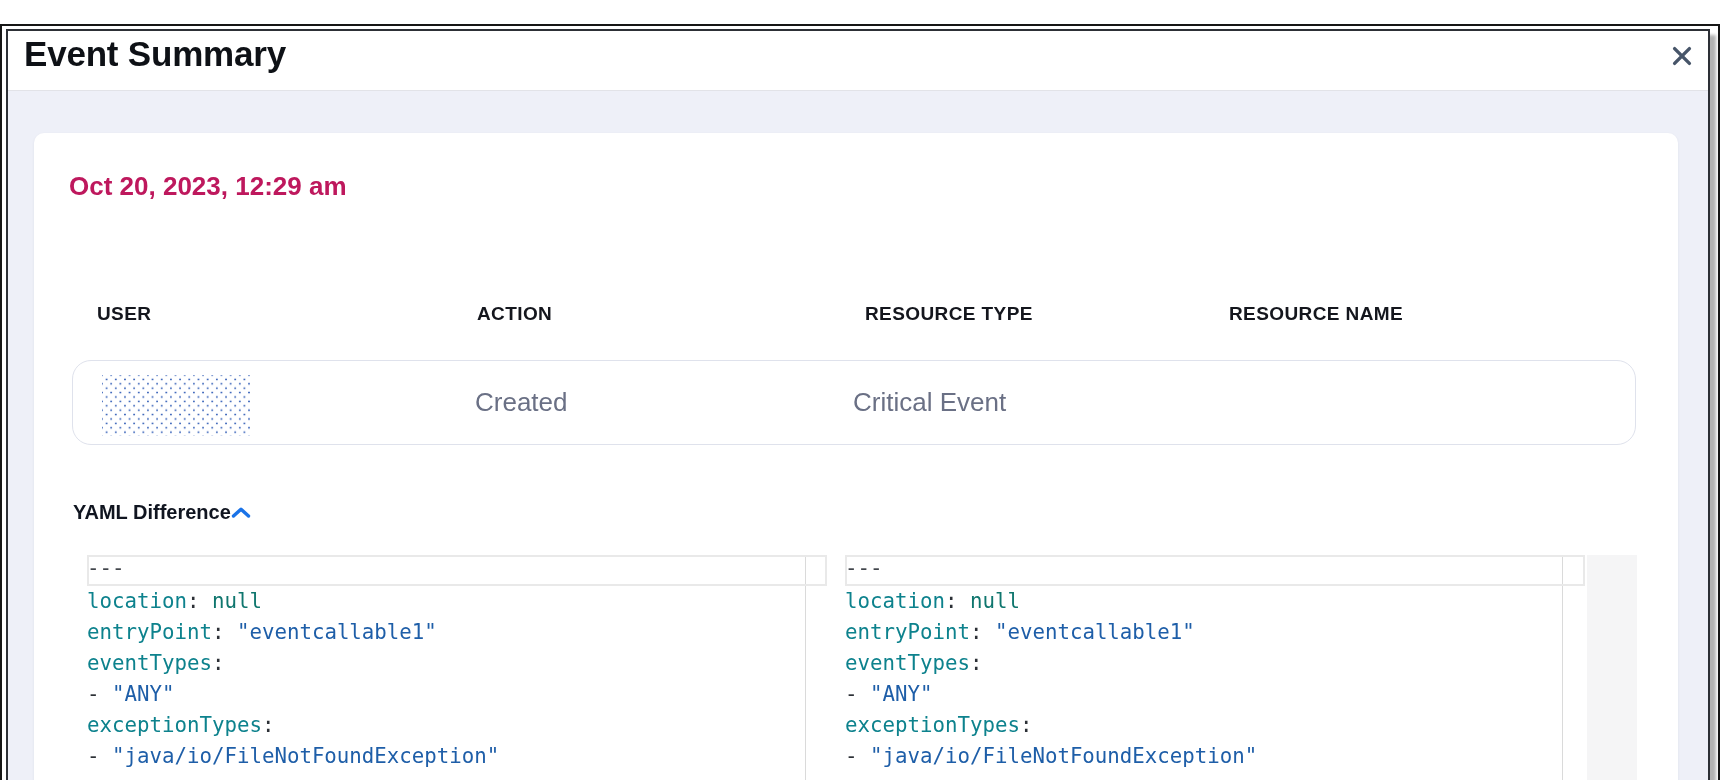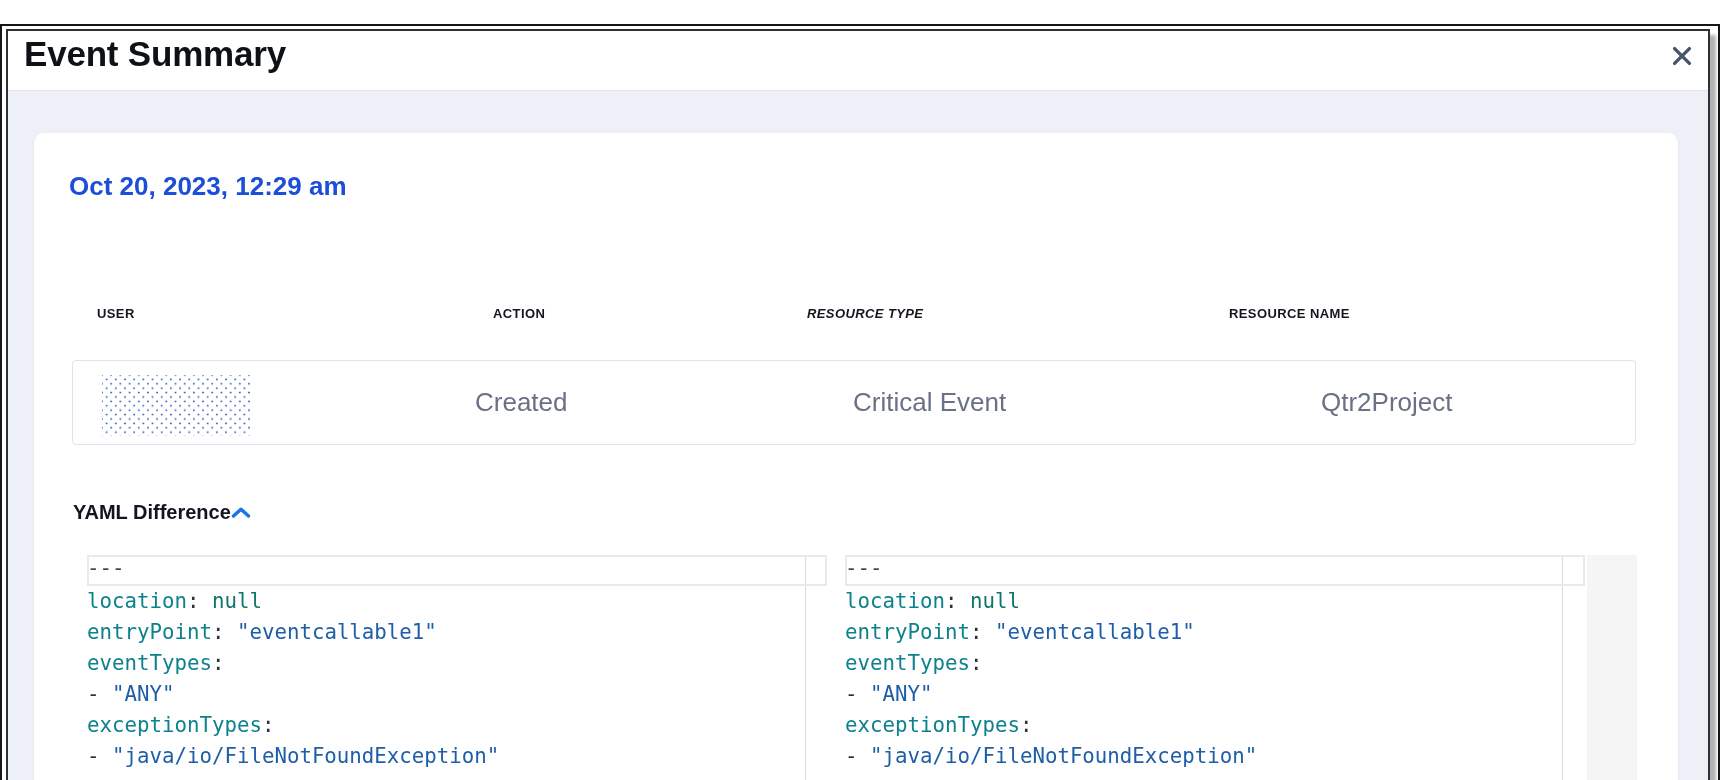--- a/index.html
+++ b/index.html
@@ -5,25 +5,25 @@
   * { margin:0; padding:0; box-sizing:border-box; }
   html,body { width:1720px; height:780px; background:#ffffff; font-family:"Liberation Sans", sans-serif; overflow:hidden; }
   .frame { position:absolute; left:0; top:0; width:1720px; height:780px; border:2px solid #161616; background:#ffffff;margin-top:24px; }
   .modal { position:absolute; left:4px; top:3px; width:1704px; height:766px; background:#ffffff;
            border:2px solid #2d3036; box-shadow:6px 6px 3px rgba(0,0,0,.30); }
   .modal-header { position:relative; height:60px; background:#ffffff; border-bottom:1px solid #e2e3e8; }
   .modal-title { position:absolute; left:16px; top:0; line-height:45px; font-size:35px; font-weight:700; color:#0e1116; letter-spacing:-0.2px; }
   .close-btn { position:absolute; top:7px; right:8px; width:36px; height:36px; display:flex; align-items:center; justify-content:center; cursor:pointer; }
   .modal-body { position:absolute; left:0; top:60px; right:0; bottom:0; background:#eef0f8; overflow:hidden; }
   .card { position:absolute; left:26px; top:42px; width:1644px; height:720px; background:#ffffff; border-radius:10px; box-shadow:0 1px 3px rgba(35,43,66,.07); overflow:hidden; }
-  .event-date { position:absolute; left:35px; top:38px; font-size:26px; line-height:30px; font-weight:700; color:#1d4ed8; }
+  .event-date { position:absolute; left:35px; top:38px; font-size:26px; line-height:30px; font-weight:700; color:#be185d; }
   .event-meta { position:absolute; left:35px; top:76px; font-size:21px; line-height:26px; font-weight:600; color:#8e93a6; }
-  .th { position:absolute; top:170px; font-size:13px; line-height:22px; font-weight:700; letter-spacing:.4px; color:#14161d; }
-  .th-user { left:63px; } .th-action { left:459px; } .th-rtype { left:773px;font-style:italic; } .th-rname { left:1195px; }
-  .event-row { position:absolute; left:38px; top:227px; width:1564px; height:85px; border:1px solid #dfe2ec; border-radius:4px; background:#fff; }
+  .th { position:absolute; top:170px; font-size:19px; line-height:22px; font-weight:700; letter-spacing:.4px; color:#14161d; }
+  .th-user { left:63px; } .th-action { left:443px; } .th-rtype { left:831px; } .th-rname { left:1195px; }
+  .event-row { position:absolute; left:38px; top:227px; width:1564px; height:85px; border:1px solid #dfe2ec; border-radius:19px; background:#fff; }
   .redaction { position:absolute; left:29px; top:14px; width:149px; height:61px;
     background-image: radial-gradient(circle, #3560b8 0.7px, rgba(53,96,184,0) 1.2px),
                       radial-gradient(circle, #3560b8 0.7px, rgba(53,96,184,0) 1.2px);
     background-size: 9.2px 8.8px, 9.2px 8.8px;
     background-position: 0 0, 4.6px 4.4px; }
   .td { position:absolute; top:0; height:83px; line-height:82px; font-size:26px; color:#6a7085; }
   .td-action { left:402px; } .td-rtype { left:780px; } .td-rname { left:1248px; }
   .yaml-head { position:absolute; left:39px; top:366px; display:flex; align-items:center; }
   .yaml-label { font-size:20px; line-height:26px; font-weight:600; color:#101520; }
   .diff { position:absolute; left:53px; top:422px; width:1591px; height:300px; font-family:"DejaVu Sans Mono", monospace; font-size:20.75px; }
@@ -62,21 +62,20 @@
 
         <div class="th th-user">USER</div>
         <div class="th th-action">ACTION</div>
         <div class="th th-rtype">RESOURCE TYPE</div>
         <div class="th th-rname">RESOURCE NAME</div>
 
         <div class="event-row">
           <div class="redaction"></div>
           <div class="td td-action">Created</div>
           <div class="td td-rtype">Critical Event</div>
-          <div class="td td-rname">Qtr2Project</div>
         </div>
 
         <div class="yaml-head">
           <span class="yaml-label">YAML Difference</span>
           <svg width="20" height="12" viewBox="0 0 20 12">
             <path d="M2.5 10 L10 3.2 L17.5 10" stroke="#1a73e8" stroke-width="3.4" stroke-linecap="round" stroke-linejoin="round" fill="none"></path>
           </svg>
         </div>
 
         <div class="diff">

